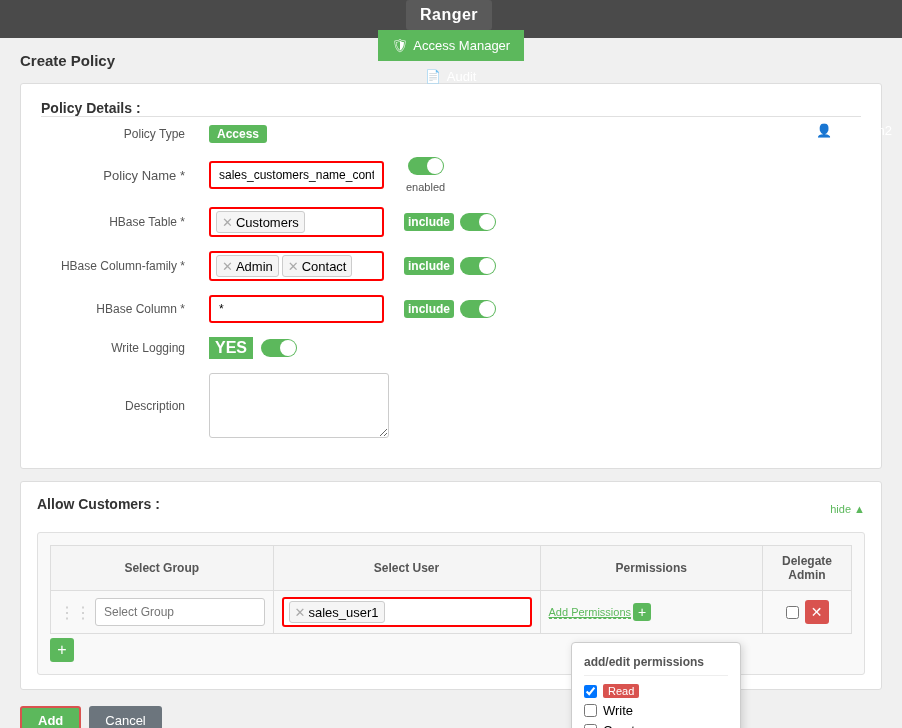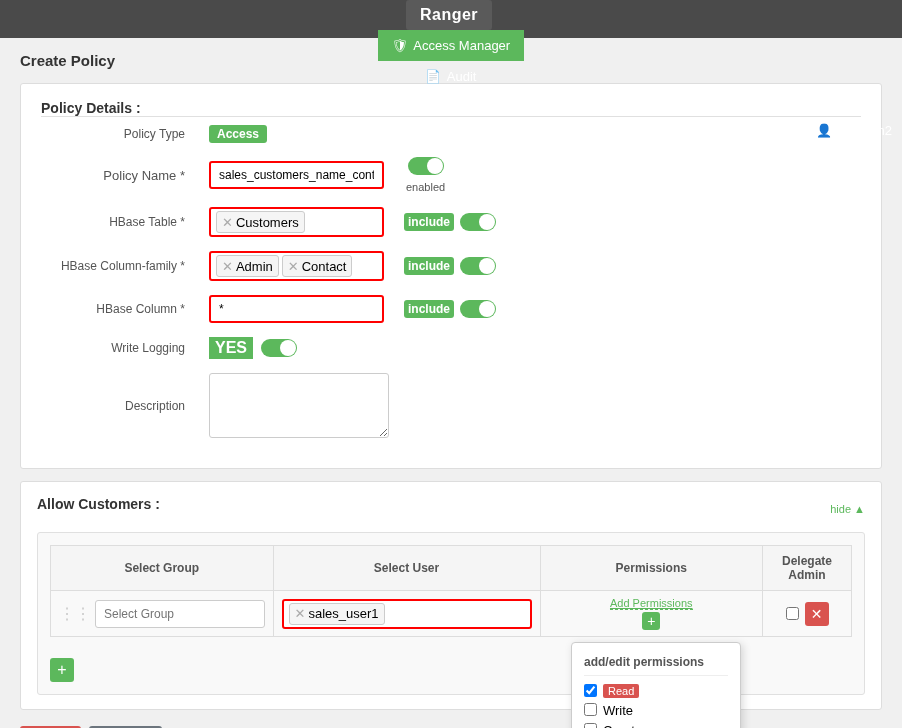--- a/index.html
+++ b/index.html
@@ -50,36 +50,36 @@
 
     
     .description-textarea { border: 1px solid #ccc; border-radius: 3px; width: 180px; height: 65px; resize: vertical; padding: 4px; font-size: 12px; }
 
     
     .allow-section { background: #fff; border: 1px solid #ddd; border-radius: 3px; padding: 14px 16px; }
     .allow-title { font-size: 14px; font-weight: bold; color: #333; margin-bottom: 10px; }
     .hide-link { color: #5cb85c; font-size: 11px; text-decoration: none; float: right; }
 
     
-    .conditions-table { width: 100%; border-collapse: collapse; margin-bottom: 21px; }
+    .conditions-table { width: 100%; border-collapse: collapse; margin-bottom: 4px; }
     .conditions-table th { background: #f5f5f5; border: 1px solid #ddd; padding: 8px; text-align: center; font-weight: bold; font-size: 12px; color: #555; }
     .conditions-table td { border: 1px solid #ddd; padding: 6px 8px; vertical-align: middle; }
 
     
-    .add-permissions { color: #5cb85c; font-size: 11px; cursor: pointer; display: flex; flex-direction: column; align-items: center; gap: 2px; }
+    .add-permissions { color: #5cb85c; font-size: 11px; cursor: pointer; display: flex; flex-direction: row; align-items: center; gap: 2px; }
     .add-perm-plus { width: 18px; height: 18px; background: #5cb85c; color: #fff; border-radius: 3px; display: flex; align-items: center; justify-content: center; font-size: 14px; cursor: pointer; }
 
     
     .btn-plus { width: 24px; height: 24px; background: #5cb85c; color: #fff; border: none; border-radius: 3px; cursor: pointer; font-size: 16px; display: flex; align-items: center; justify-content: center; }
     .btn-delete { width: 24px; height: 24px; background: #d9534f; color: #fff; border: none; border-radius: 3px; cursor: pointer; font-size: 14px; display: flex; align-items: center; justify-content: center; }
 
     
     .permissions-popup { position: absolute; background: #fff; border: 1px solid #ccc; border-radius: 4px; box-shadow: 2px 2px 8px rgba(0,0,0,0.15); padding: 12px; z-index: 100; width: 170px; }
     .popup-title { font-size: 12px; font-weight: bold; color: #555; margin-bottom: 8px; border-bottom: 1px solid #eee; padding-bottom: 6px; }
-    .popup-checkbox { display: flex; align-items: flex-start; gap: 6px; margin-bottom: 5px; font-size: 12px; }
+    .popup-checkbox { display: flex; align-items: center; gap: 6px; margin-bottom: 5px; font-size: 12px; }
     .popup-checkbox input[type="checkbox"] { width: 13px; height: 13px; }
     .popup-checkbox.checked-highlight label { color: #333; font-weight: normal; }
 
     
     .bottom-buttons { display: flex; gap: 8px; margin-top: 16px; padding-left: 0; }
     .btn-add { background: #5cb85c; color: #fff; border: 2px solid #d9534f; border-radius: 3px; padding: 5px 16px; cursor: pointer; font-size: 13px; font-weight: bold; }
     .btn-cancel { background: #6c757d; color: #fff; border: none; border-radius: 3px; padding: 5px 16px; cursor: pointer; font-size: 13px; }
 
     
     .select-group-input { border: 1px solid #ccc; border-radius: 3px; padding: 3px 8px; font-size: 12px; width: 100%; height: 28px; color: #aaa; }

